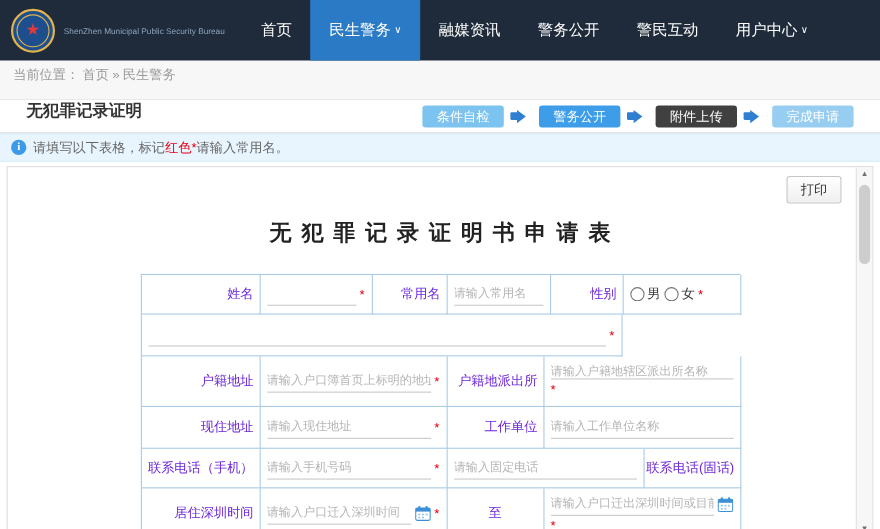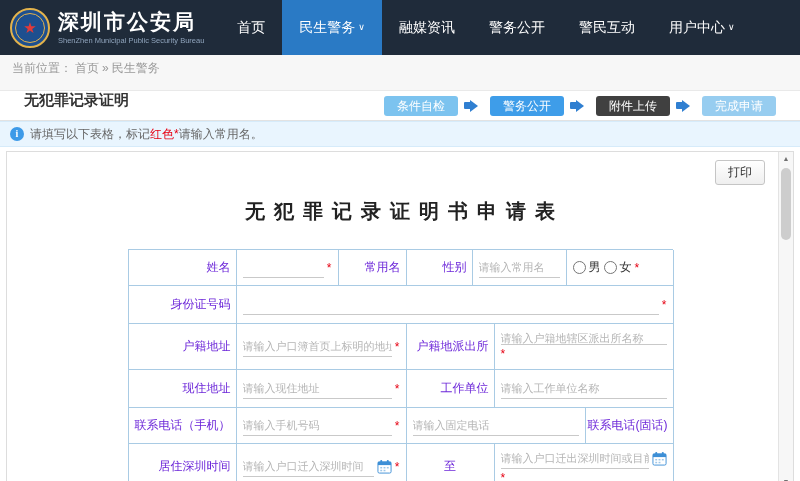--- a/index.html
+++ b/index.html
@@ -72,21 +72,20 @@
 </head>
 <body>
 
 <div class="screen">
 
   <div class="header" style="background-color: rgb(31, 43, 58);">
     <div class="logo">
         <span class="logo-star">★</span>
       </div>
     <div class="brand">
-      <div class="brand-title">深圳市公安局</div>
       <div class="brand-sub">ShenZhen Municipal Public Security Bureau</div>
     </div>
     <div class="nav">
       <div class="nav-item"><span>首页</span></div>
       <div class="nav-item active" style="background-color: rgb(42, 122, 197);">
         <span>民生警务</span><span class="caret">∨</span>
       </div>
       <div class="nav-item"><span>融媒资讯</span></div>
       <div class="nav-item"><span>警务公开</span></div>
       <div class="nav-item"><span>警民互动</span></div>
@@ -135,37 +134,36 @@
 
       <div class="frow h36">
         <div class="fcell label w108">姓名</div>
         <div class="fcell w102">
           <div class="fld">
               <input class="line" type="text" style="">
               <span class="star">*</span>
             </div>
         </div>
         <div class="fcell label w68">常用名</div>
-        <div class="fcell label w66">性别</div>
         <div class="fcell w94">
           <input class="line" type="text" placeholder="请输入常用名" style="">
         </div>
+        <div class="fcell label w66">性别</div>
         <div class="fcell w107">
           <div class="radio-group">
             <input type="radio" name="gender" style="">
             <span>男</span>
             <input type="radio" name="gender" style="">
             <span>女</span>
             <span class="star">*</span>
           </div>
         </div>
       </div>
 
       <div class="frow h38">
-        <div class="fcell label w108">身份证号码</div>
         <div class="fcell w437">
           <div class="fld">
               <input class="line" type="text" style="">
               <span class="star">*</span>
             </div>
         </div>
       </div>
 
       <div class="frow h46">
         <div class="fcell label w108">户籍地址</div>

